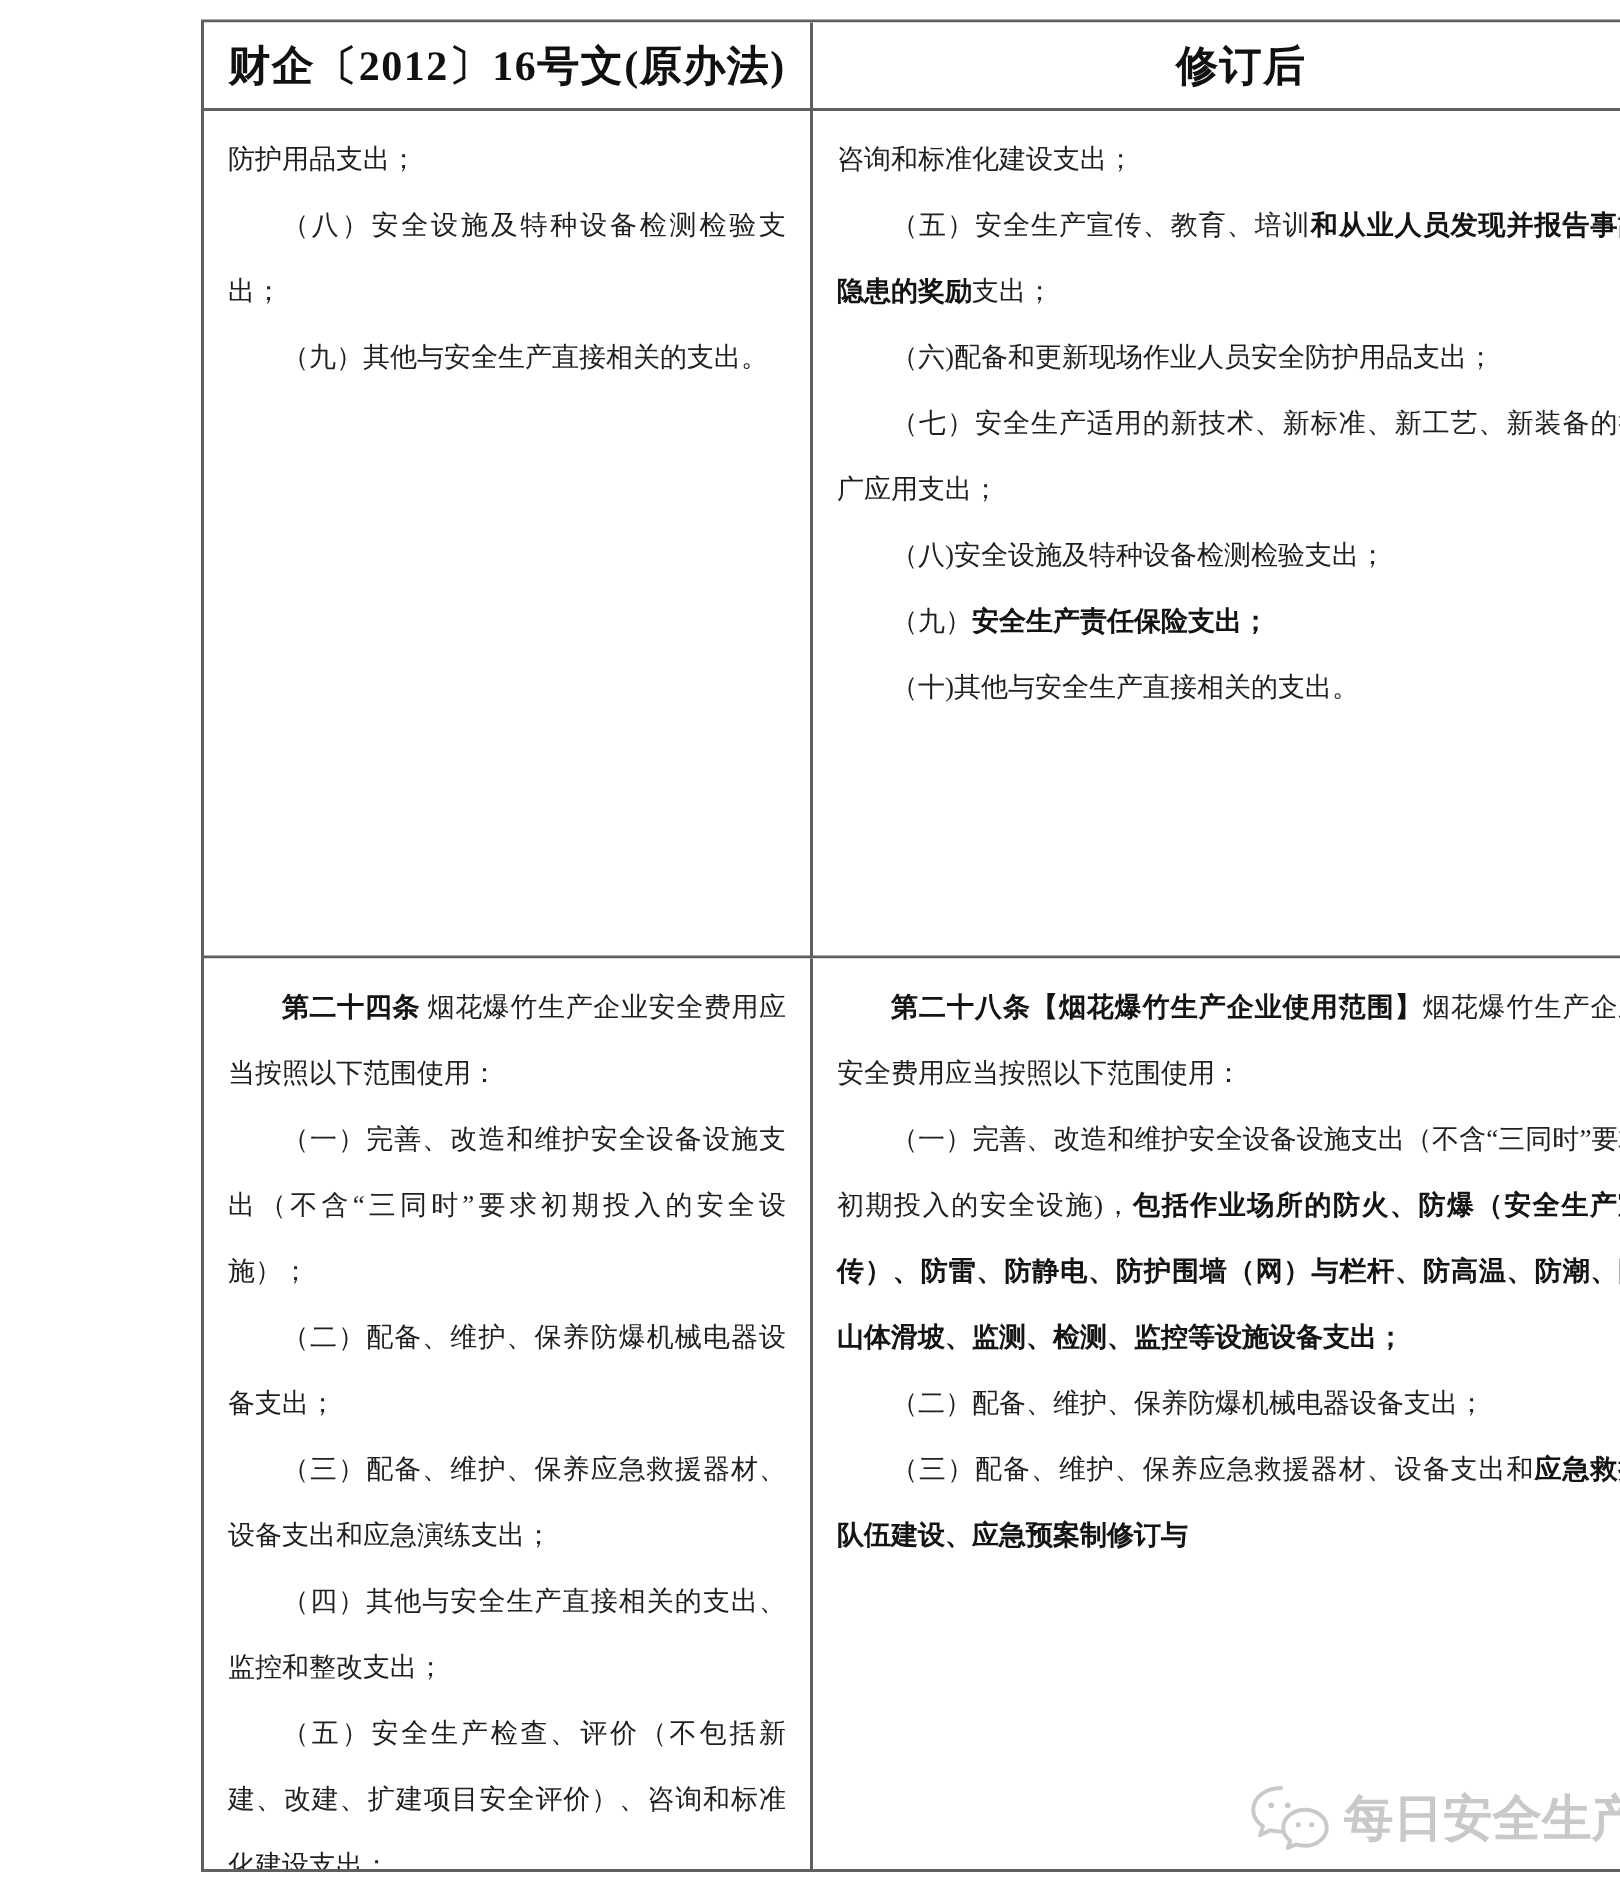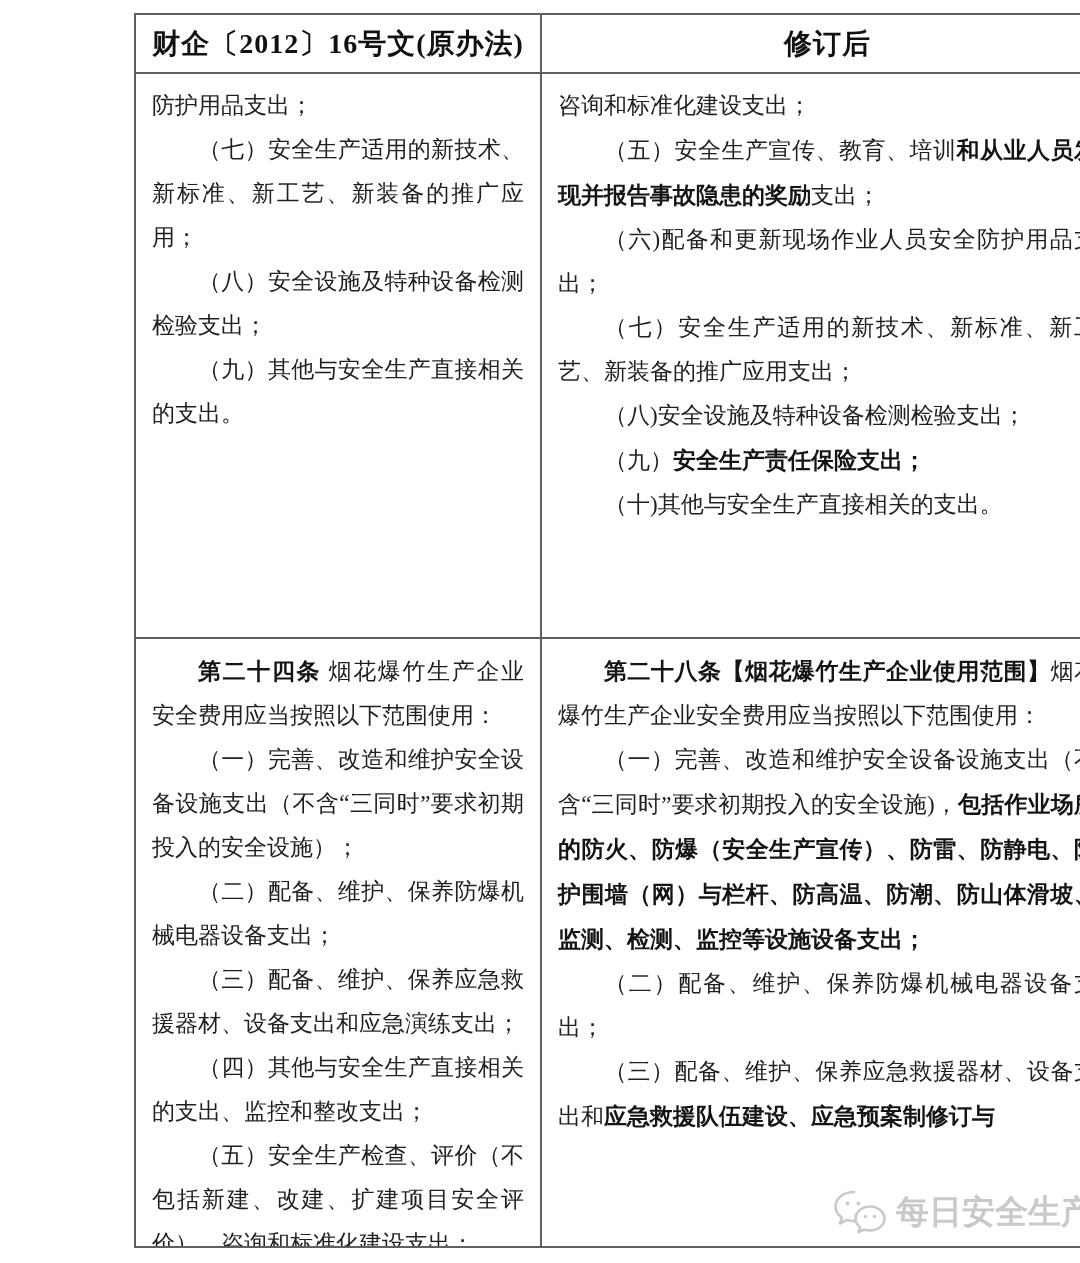--- a/index.html
+++ b/index.html
@@ -40,21 +40,21 @@
     display: flex;
     align-items: center;
     justify-content: center;
     font-size: 28px;
     font-weight: bold;
     letter-spacing: 1px;
     color: #111111;
   }
   .body-cell {
     padding: 10px 16px 0 16px;
-    font-size: 23px;
+    font-size: 18px;
     line-height: 44px;
     text-align: justify;
     text-justify: inter-character;
   }
   .para { margin: 0; }
   .para.indent { text-indent: 2em; }
   .para b {
     font-family: "Liberation Sans", "DejaVu Sans", sans-serif;
     font-weight: bold;
     color: #141414;
@@ -80,21 +80,20 @@
 </style>
 </head>
 <body>
 
 <div class="doc-table">
   <div class="cell col-left row-head head-cell">财企〔2012〕16号文(原办法)</div>
   <div class="cell row-head head-cell">修订后</div>
 
   <div class="cell col-left row-one body-cell">
       <div class="para"><span>防护用品支出；</span></div>
-      <div class="para indent"><span>（七）安全生产适用的新技术、新标准、新工艺、新装备的推广应用；</span></div>
       <div class="para indent"><span>（八）安全设施及特种设备检测检验支出；</span></div>
       <div class="para indent"><span>（九）其他与安全生产直接相关的支出。</span></div>
     </div>
   <div class="cell row-one body-cell">
       <div class="para"><span>咨询和标准化建设支出；</span></div>
       <div class="para indent"><span>（五）安全生产宣传、教育、培训</span><b>和从业人员发现并报告事故隐患的奖励</b><span>支出；</span></div>
       <div class="para indent"><span>（六)配备和更新现场作业人员安全防护用品支出；</span></div>
       <div class="para indent"><span>（七）安全生产适用的新技术、新标准、新工艺、新装备的推广应用支出；</span></div>
       <div class="para indent"><span>（八)安全设施及特种设备检测检验支出；</span></div>
       <div class="para indent"><span>（九）</span><b>安全生产责任保险支出；</b></div>

